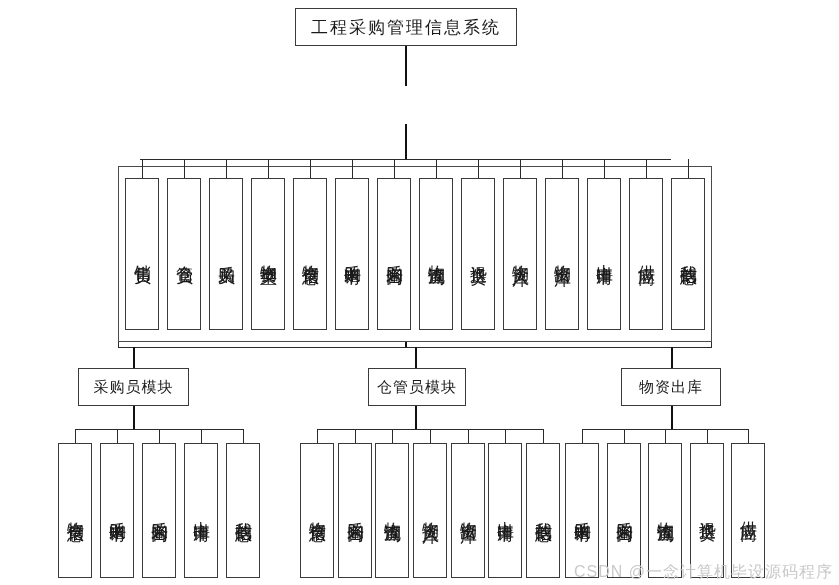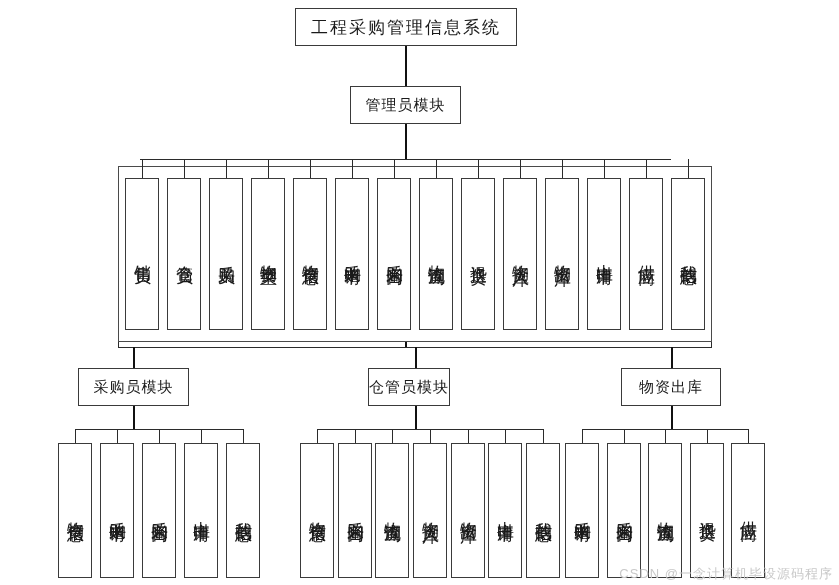--- a/index.html
+++ b/index.html
@@ -65,43 +65,40 @@
     border: 1px solid #4a4a4a;
     background: transparent;
     z-index: 0;
   }
 
   
   #watermark {
     position: absolute;
     right: 6px;
     bottom: 2px;
-    font-size: 13px;
+    font-size: 16px;
     color: #c9c9c9;
     letter-spacing: 1px;
     white-space: nowrap;
     font-family: "Liberation Sans", sans-serif;
     z-index: 6;
     user-select: none;
   }
 </style>
 </head>
 <body>
 
 <div id="canvas">
 
   <div class="node horiz title" style="left:295px; top:8px; width:222px; height:38px;">
     <span>工程采购管理信息系统</span>
   </div>
 
   <div class="line trunk" style="left:405px; top:46px; height:40px;"></div>
 
-  <div class="node horiz" style="left:350px; top:86px; width:111px; height:38px;">
-    <span>管理员模块</span>
-  </div>
 
   <div class="line trunk" style="left:405px; top:124px; height:35px;"></div>
 
   <div class="line hline" style="left:140px; top:159px; width:531px;"></div>
 
   <div class="group-frame" style="left:118px; top:166px; width:594px; height:176px;"></div>
 
   <div id="admin-leaves">
       <div class="line vline" style="left:142px; top:159px; height:19px;"></div>
       <div class="node vert" style="left:125px; top:178px; width:34px; height:152px;">
@@ -188,21 +185,21 @@
       </div>
       <div class="line vline" style="left:201px; top:429px; height:14px;"></div>
       <div class="node vert" style="left:184px; top:443px; width:34px; height:135px;">
         <span>出库申请</span>
       </div>
       <div class="line vline" style="left:243px; top:429px; height:14px;"></div>
       <div class="node vert" style="left:226px; top:443px; width:34px; height:135px;">
         <span>我的信息</span>
       </div>
       <div class="line trunk" style="left:415px; top:347px; height:21px;"></div>
-      <div class="node horiz" style="left:368px; top:368px; width:82px; height:38px;">
+      <div class="node horiz" style="left:368px; top:368px; width:98px; height:38px;">
         <span>仓管员模块</span>
       </div>
       <div class="line trunk" style="left:415px; top:406px; height:23px;"></div>
       <div class="line hline" style="left:317px; top:429px; width:226px;"></div>
       <div class="line vline" style="left:317px; top:429px; height:14px;"></div>
       <div class="node vert" style="left:300px; top:443px; width:34px; height:135px;">
         <span>物资信息</span>
       </div>
       <div class="line vline" style="left:355px; top:429px; height:14px;"></div>
       <div class="node vert" style="left:338px; top:443px; width:34px; height:135px;">

